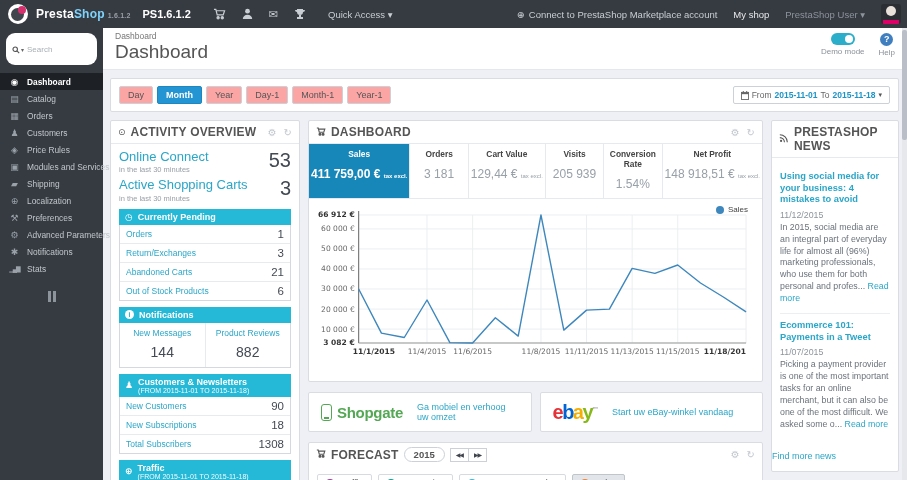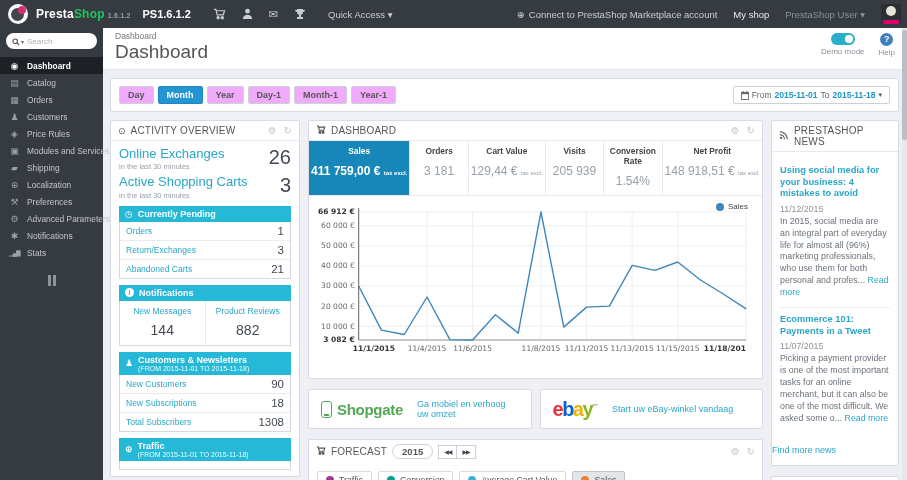--- a/index.html
+++ b/index.html
@@ -5,38 +5,38 @@
   * { margin:0; padding:0; box-sizing:border-box; }
   html,body { width:907px; height:480px; overflow:hidden; font-family:"Liberation Sans","DejaVu Sans",sans-serif; background:#eef0f5; }
   .app { position:relative; width:907px; height:480px; }
 
   
   .topbar { position:absolute; top:0; left:0; right:0; height:28px; background:#363a41; display:flex; align-items:center; padding:0 6px; z-index:30; }
   .logo-badge { width:20px; height:20px; border-radius:50%; background:#fff; position:relative; margin:0 8px 0 2px; overflow:hidden; flex:0 0 auto;}
   .logo-badge::before { content:""; position:absolute; left:3px; top:4px; width:13px; height:13px; border-radius:50%; background:#41454d; }
   .logo-badge::after { content:""; position:absolute; left:10px; top:2px; width:8px; height:8px; border-radius:50%; background:#d4306e; }
   .brand { color:#fff; font-size:12px; font-weight:bold; letter-spacing:.2px; }
-  .brand .pink { color:#22c55e; font-weight:bold;margin-top:27px; }
+  .brand .pink { color:#7dd3fc; font-weight:bold;margin-top:27px; }
   .brand-ver { color:#9aa0a8; font-size:7px; margin-left:3px; }
   .ps-label { color:#fff; font-size:11px; font-weight:bold; margin-left:12px; }
   .tb-icons { display:flex; align-items:center; gap:16px; margin-left:22px; }
   .tb-ic { color:#c9ced4; font-size:11px; cursor:pointer; display:flex; align-items:center; }
   .tb-ic svg { display:block; }
   .quick-access { color:#c9ced4; font-size:9.5px; margin-left:22px; cursor:pointer; }
   .tb-right { margin-left:auto; display:flex; align-items:center; gap:16px; }
   .tb-link { color:#c9ced4; font-size:9.5px; cursor:pointer; display:flex; align-items:center; gap:4px; }
   .tb-link.shop { color:#e8eaec; }
   .tb-user { color:#8d949c; font-size:9.5px; cursor:pointer; }
   .avatar { width:20px; height:20px; border-radius:3px; background:#2b2e33; position:relative; overflow:hidden; cursor:pointer; }
   .avatar::before { content:""; position:absolute; left:5px; top:2px; width:10px; height:10px; border-radius:50%; background:#e8e2da; }
   .avatar::after { content:""; position:absolute; left:2px; bottom:0; right:2px; height:4px; background:#df0067; }
 
   
   .sidebar { position:absolute; top:28px; left:0; width:103px; bottom:0; background:#363a41; z-index:20; }
-  .search-wrap { margin:5px 6px 8px 6px; background:#fff; border-radius:9px; height:16px; display:flex; align-items:center; padding:0 6px; }
+  .search-wrap { margin:5px 6px 8px 6px; background:#fff; border-radius:9px; height:32px; display:flex; align-items:center; padding:0 6px; }
   .search-wrap .mag { flex:0 0 auto; }
   .search-wrap .caret { font-size:6px; color:#666; margin:0 3px 0 1px; }
   .search-wrap input { border:0; outline:0; width:100%; font-size:8px; color:#444; font-family:inherit; background:transparent; }
   .search-wrap input::placeholder { color:#aab0b6; }
   .nav-item { display:flex; align-items:center; gap:7px; padding:0 4px 0 9px; height:17px; color:#c2c7cc; font-size:8.4px; cursor:pointer; white-space:nowrap; }
   .nav-item .nic { width:11px; text-align:center; color:#9aa1a9; font-size:9px; flex:0 0 auto; }
   .nav-item.active { background:#1d2025; color:#fff; font-weight:bold; }
   .nav-item.active .nic { color:#fff; }
   .collapse-btn { margin:14px auto 0 auto; width:14px; height:11px; display:flex; gap:2px; justify-content:center; cursor:pointer; }
   .collapse-btn i { width:3px; height:11px; background:#8d949c; display:block; }
@@ -47,30 +47,30 @@
   .crumb { font-size:8.5px; color:#777; }
   .page-title { font-size:19px; color:#555; font-weight:normal; margin-top:0px; }
   .ph-right { margin-left:auto; display:flex; gap:14px; align-items:flex-start; padding-top:2px; }
   .ph-item { display:flex; flex-direction:column; align-items:center; gap:2px; cursor:pointer; }
   .ph-item .lbl { font-size:8px; color:#8a9199; }
   .toggle { width:24px; height:12px; border-radius:7px; background:#2aaec9; position:relative; }
   .toggle::after { content:""; position:absolute; right:2px; top:2px; width:8px; height:8px; background:#fff; border-radius:50%; }
   .help-circ { width:13px; height:13px; border-radius:50%; background:#3f7fbf; color:#fff; font-size:9px; font-weight:bold; text-align:center; line-height:13px; }
 
   .filterbar { margin:8px 8px 8px 7px; background:#fff; border:1px solid #d9dce2; border-radius:2px; padding:7px 8px; display:flex; align-items:center; }
-  .fbtn { font-size:9px; color:#555; background:#f0abfc; border:1px solid #ccd1d7; padding:3px 8px; margin-right:4px; border-radius:2px; cursor:pointer;font-weight:bold; }
+  .fbtn { font-size:9px; color:#555; background:#fca5a5; border:1px solid #ccd1d7; padding:3px 8px; margin-right:4px; border-radius:2px; cursor:pointer; }
   .fbtn.active { background:#2395d3; border-color:#1f86bf; color:#fff; font-weight:bold; }
   .datepick { margin-left:auto; border:1px solid #ccd1d7; border-radius:2px; background:#fff; font-size:8.5px; color:#666; padding:3px 7px; display:flex; align-items:center; gap:3px; cursor:pointer; }
   .datepick b { color:#1e94c6; }
   .datepick .caret { font-size:7px; color:#555; }
 
   .cols { display:flex; gap:8px; padding:0 8px 0 7px; align-items:flex-start; }
   .panel { background:#fff; border:1px solid #d9dce2; border-radius:2px; }
   .p-head { display:flex; align-items:center; gap:5px; padding:4px 7px; border-bottom:1px solid #e6e9ed; }
-  .p-title { font-size:10px; font-weight:normal; color:#555; letter-spacing:.2px; }
+  .p-title { font-size:12px; font-weight:bold; color:#555; letter-spacing:.2px; }
   .p-tools { margin-left:auto; display:flex; gap:7px; color:#c3c8ce; font-size:10px; }
   .p-tools span { cursor:pointer; }
   .hic { color:#555; font-size:9px; }
 
   
   .col-left { width:190px; flex:0 0 auto; }
   .act-body { padding:6px 8px; }
   .kpi { display:flex; align-items:flex-start; margin-bottom:4px; }
   .kpi .kl { font-size:13px; color:#2aa6c8; line-height:1.1; }
   .kpi .ks { font-size:7.5px; color:#9aa1a8; margin-top:1px; }
@@ -295,24 +295,24 @@
           <span class="hic">⊙</span>
           <span class="p-title">ACTIVITY OVERVIEW</span>
           <span class="p-tools">
               <span>⚙</span>
               <span>↻</span>
             </span>
         </div>
         <div class="act-body">
           <div class="kpi">
             <div>
-                <div class="kl">Online Exchanges</div>
+                <div class="kl">Online Connect</div>
                 <div class="ks">in the last 30 minutes</div>
               </div>
-            <div class="kv">26</div>
+            <div class="kv">53</div>
           </div>
           <div class="kpi">
             <div>
                 <div class="kl">Active Shopping Carts</div>
                 <div class="ks">in the last 30 minutes</div>
               </div>
             <div class="kv">3</div>
           </div>
 
           <div class="cyanbar">
@@ -324,20 +324,24 @@
                 <span class="tl">Orders</span>
                 <span class="tv">1</span>
               </div>
             <div class="trow">
                 <span class="tl">Return/Exchanges</span>
                 <span class="tv">3</span>
               </div>
             <div class="trow">
                 <span class="tl">Abandoned Carts</span>
                 <span class="tv">21</span>
+              </div>
+            <div class="trow">
+                <span class="tl">Out of Stock Products</span>
+                <span class="tv">6</span>
               </div>
           </div>
 
           <div class="cyanbar">
               <span style="display:inline-block;width:9px;height:9px;border-radius:50%;background:#fff;color:#25b9d7;font-size:7px;line-height:9px;text-align:center;font-weight:bold;">i</span>
               <span>Notifications</span>
             </div>
           <div class="twocol">
             <div class="cell">
                 <div class="cl">New Messages</div>

